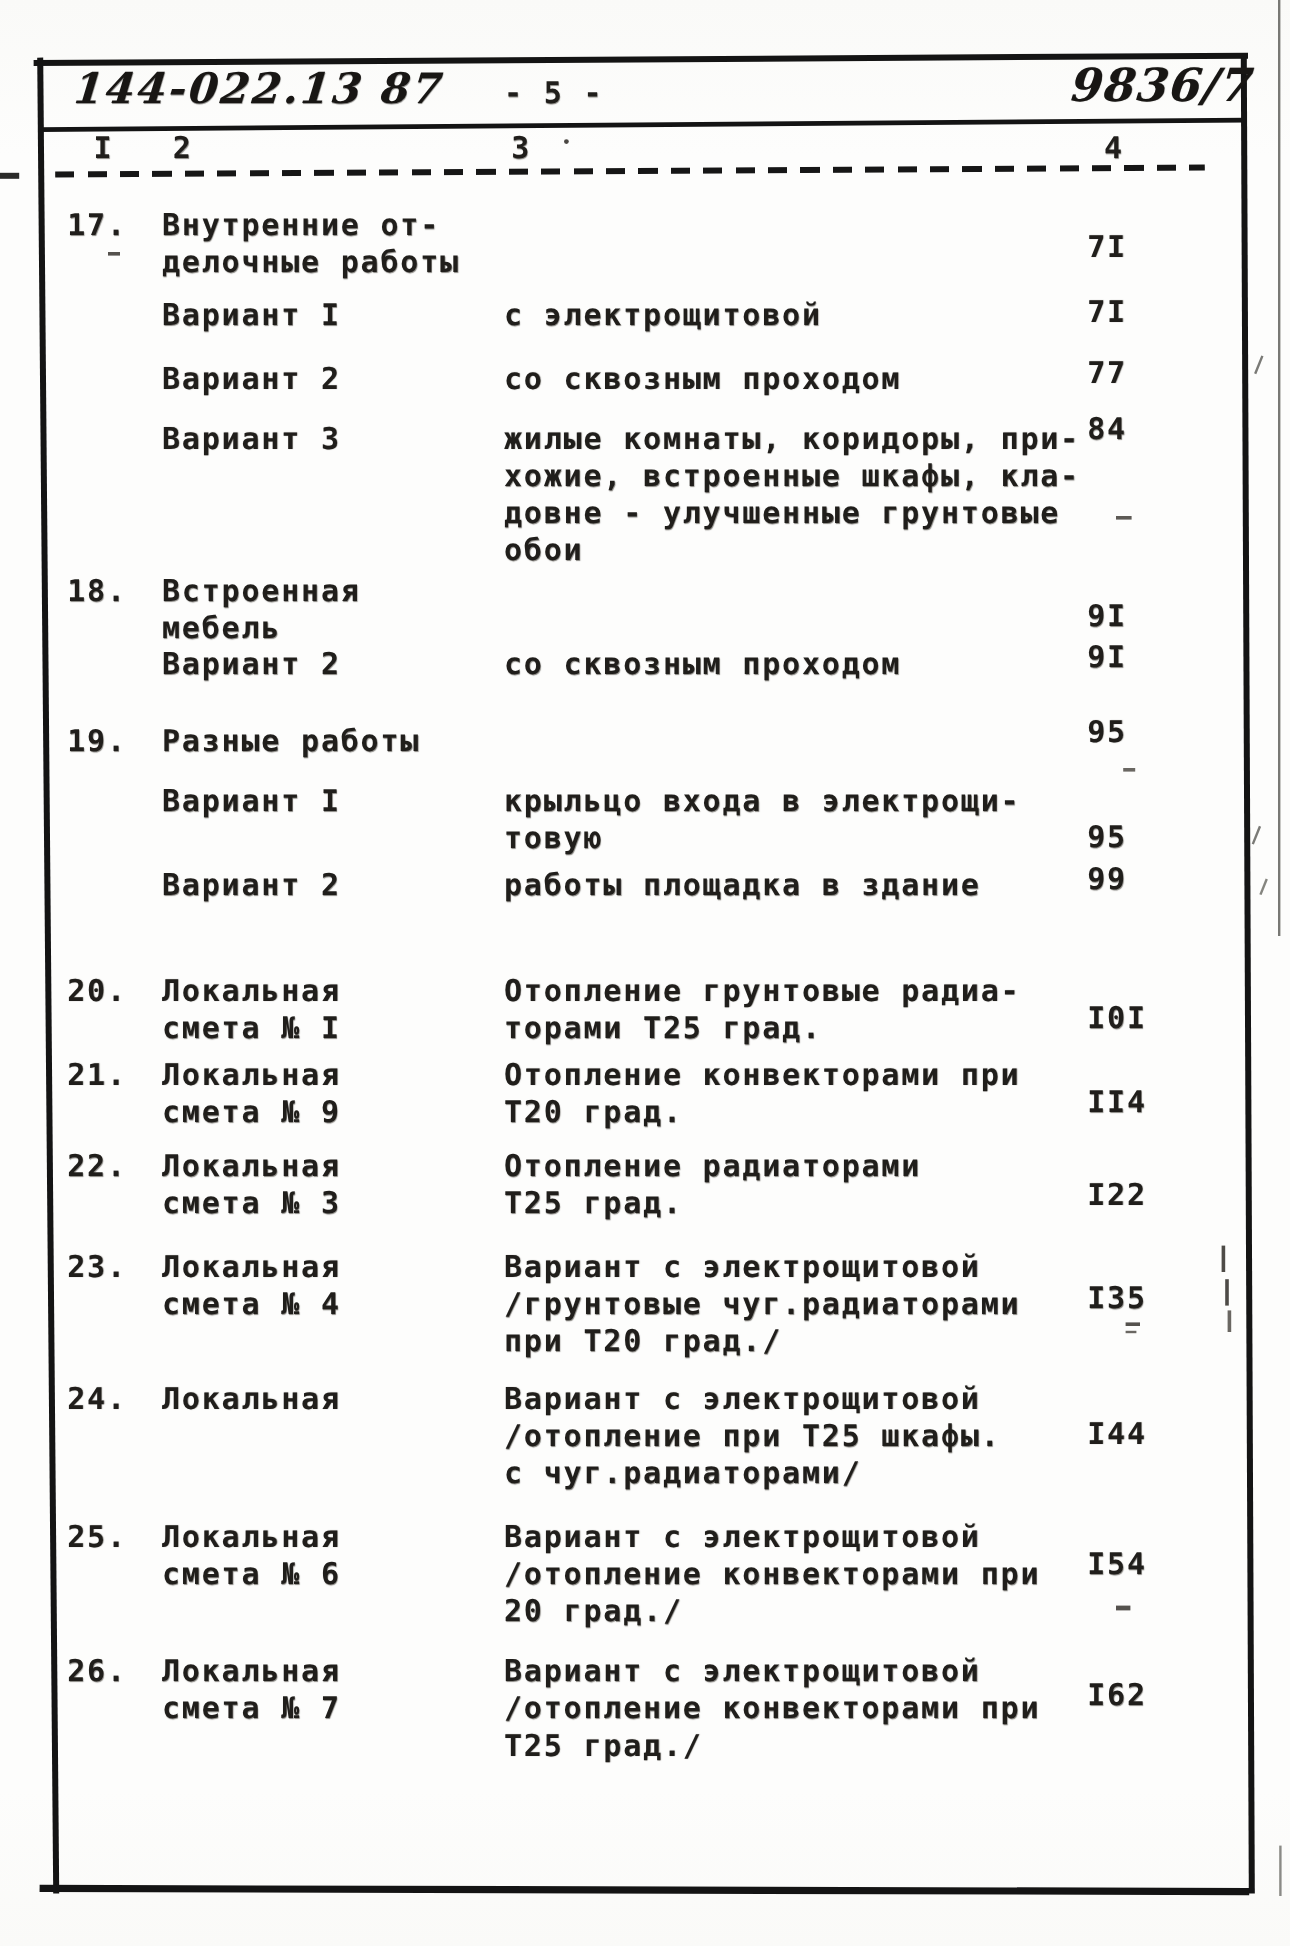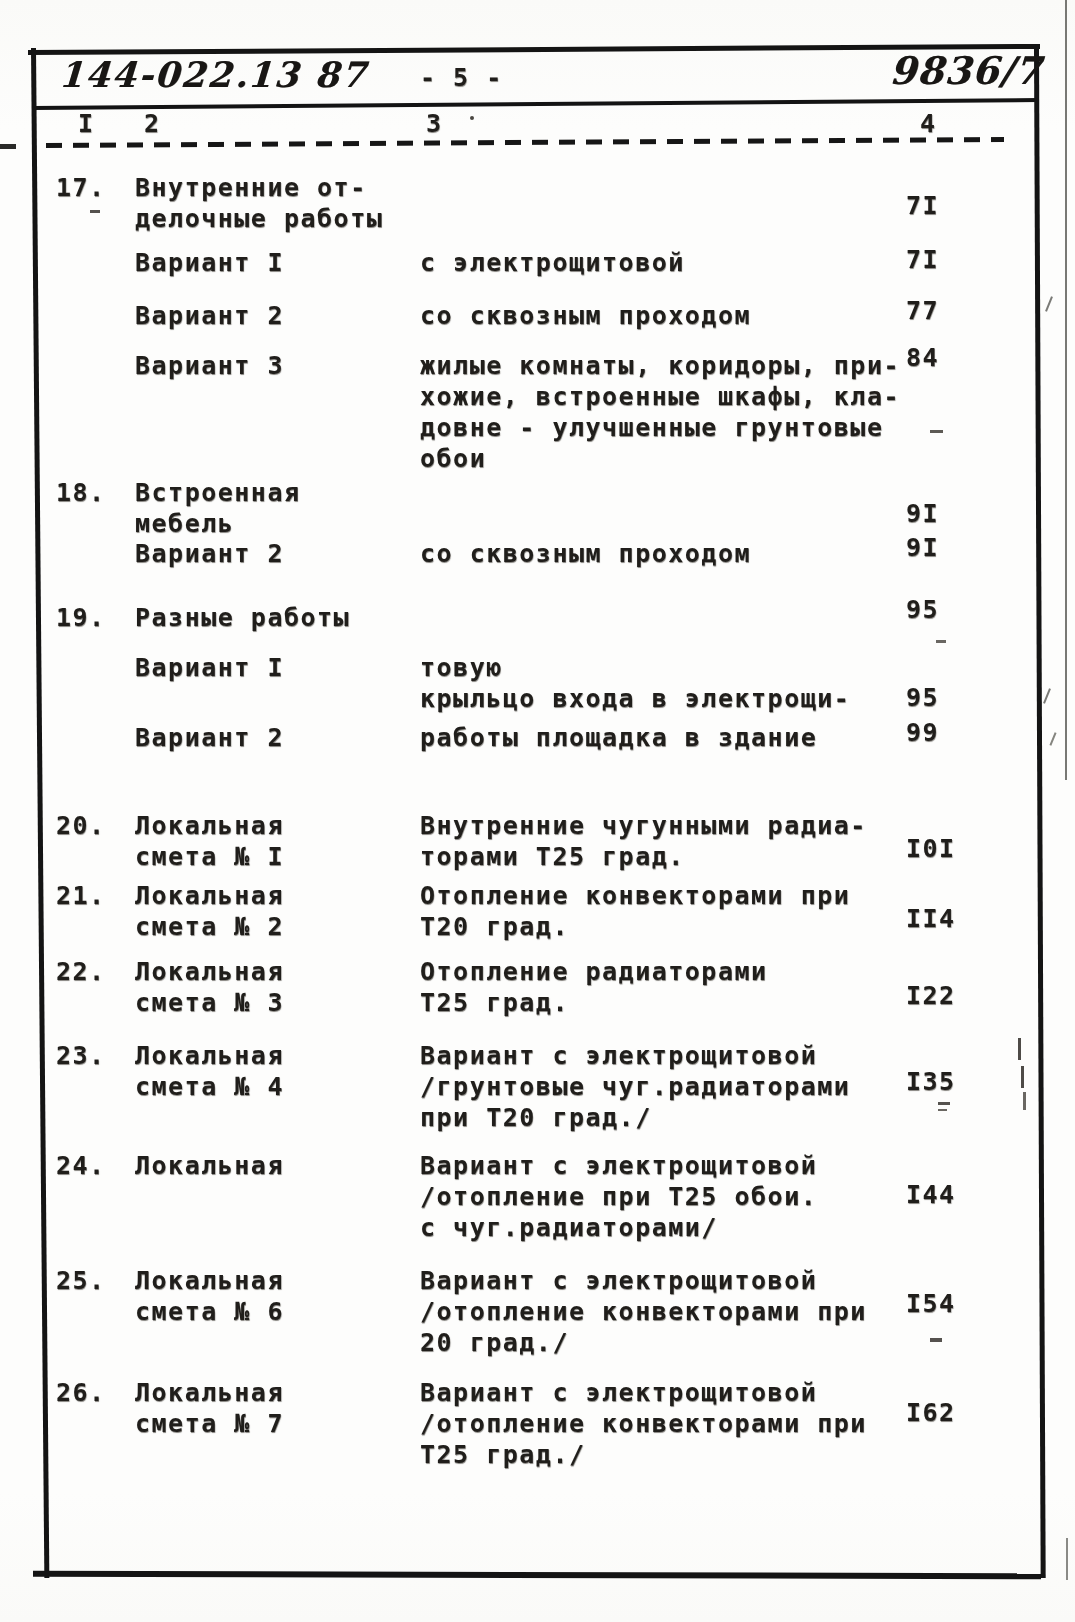--- a/index.html
+++ b/index.html
@@ -142,22 +142,22 @@
       <div>Разные работы</div>
     </div>
   </div>
   <div class="c4 tw" style="top:594px">95</div>
 
   <div class="entry tw" style="top:652px">
     <div class="c2">
       <div>Вариант I</div>
     </div>
     <div class="c3">
+      <div>крыльцо входа в электрощи-</div>
       <div>товую</div>
-      <div>крыльцо входа в электрощи-</div>
     </div>
   </div>
   <div class="c4 tw" style="top:682px">95</div>
 
   <div class="entry tw" style="top:722px">
     <div class="c2">
       <div>Вариант 2</div>
     </div>
     <div class="c3">
       <div>работы площадка в здание</div>
@@ -165,31 +165,31 @@
   </div>
   <div class="c4 tw" style="top:717px">99</div>
 
   <div class="entry tw" style="top:810px">
     <div class="c1">20.</div>
     <div class="c2">
       <div>Локальная</div>
       <div>смета № I</div>
     </div>
     <div class="c3">
-      <div>Внутренние чугунными радиа-</div>
+      <div>Отопление грунтовые радиа-</div>
       <div>торами Т25 град.</div>
     </div>
   </div>
   <div class="c4 tw" style="top:833px">I0I</div>
 
   <div class="entry tw" style="top:880px">
     <div class="c1">21.</div>
     <div class="c2">
       <div>Локальная</div>
-      <div>смета № 2</div>
+      <div>смета № 9</div>
     </div>
     <div class="c3">
       <div>Отопление конвекторами при</div>
       <div>Т20 град.</div>
     </div>
   </div>
   <div class="c4 tw" style="top:903px">II4</div>
 
   <div class="entry tw" style="top:956px">
     <div class="c1">22.</div>
@@ -218,21 +218,21 @@
   </div>
   <div class="c4 tw" style="top:1066px">I35</div>
 
   <div class="entry tw" style="top:1150px">
     <div class="c1">24.</div>
     <div class="c2">
       <div>Локальная</div>
     </div>
     <div class="c3">
       <div>Вариант с электрощитовой</div>
-      <div>/отопление при Т25 обои.</div>
+      <div>/отопление при Т25 шкафы.</div>
       <div>с чуг.радиаторами/</div>
     </div>
   </div>
   <div class="c4 tw" style="top:1179px">I44</div>
 
   <div class="entry tw" style="top:1265px">
     <div class="c1">25.</div>
     <div class="c2">
       <div>Локальная</div>
       <div>смета № 6</div>

